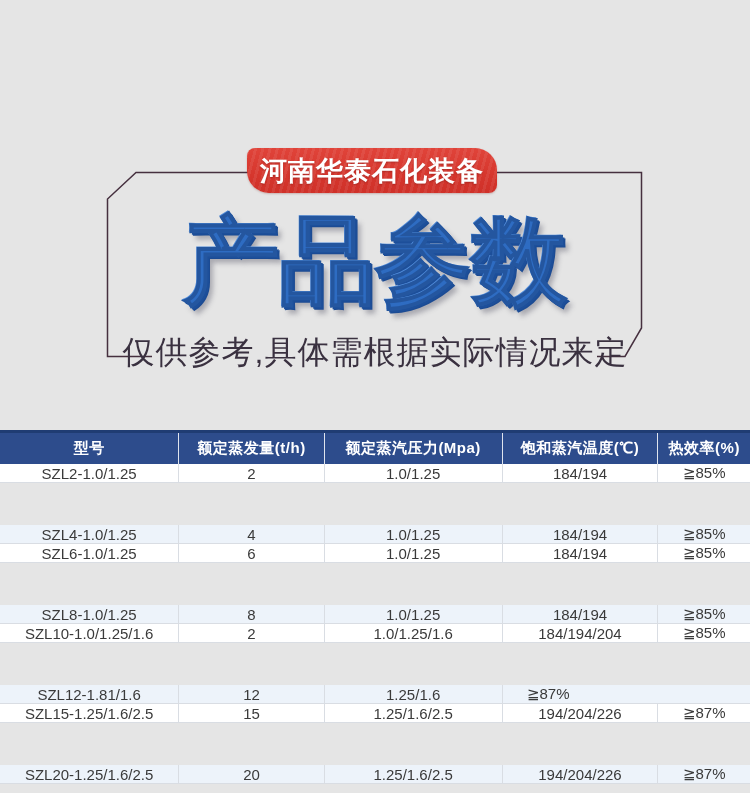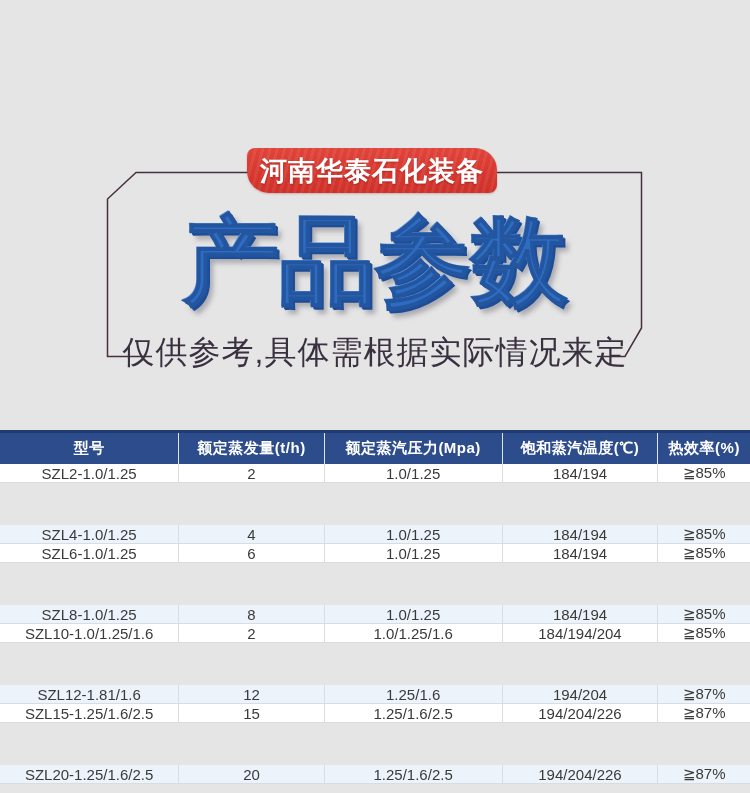--- a/index.html
+++ b/index.html
@@ -130,21 +130,20 @@
           <div class="td c0">SZL10-1.0/1.25/1.6</div>
           <div class="td c1">2</div>
           <div class="td c2">1.0/1.25/1.6</div>
           <div class="td c3">184/194/204</div>
           <div class="td c4">≧85%</div>
         </div>
         <div class="tr alt">
           <div class="td c0">SZL12-1.81/1.6</div>
           <div class="td c1">12</div>
           <div class="td c2">1.25/1.6</div>
-          <div class="td c3">194/204</div>
           <div class="td c4">≧87%</div>
         </div>
         <div class="tr">
           <div class="td c0">SZL15-1.25/1.6/2.5</div>
           <div class="td c1">15</div>
           <div class="td c2">1.25/1.6/2.5</div>
           <div class="td c3">194/204/226</div>
           <div class="td c4">≧87%</div>
         </div>
         <div class="tr alt">

